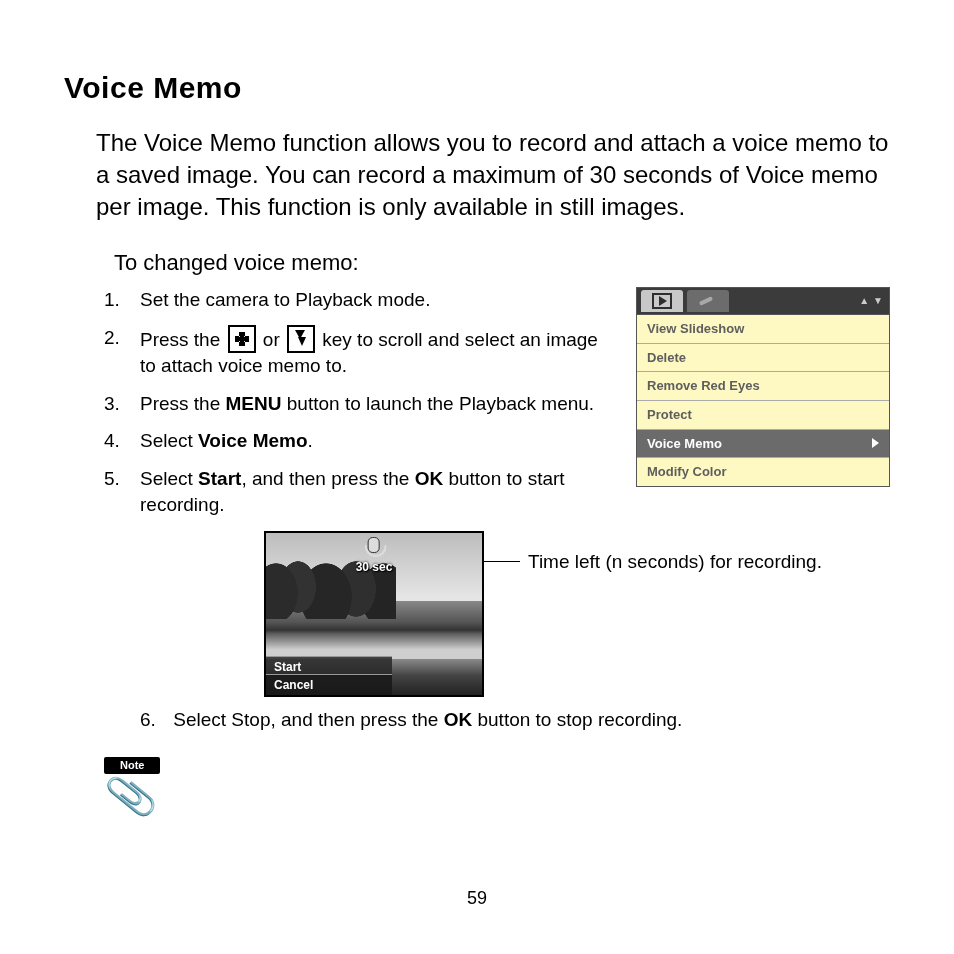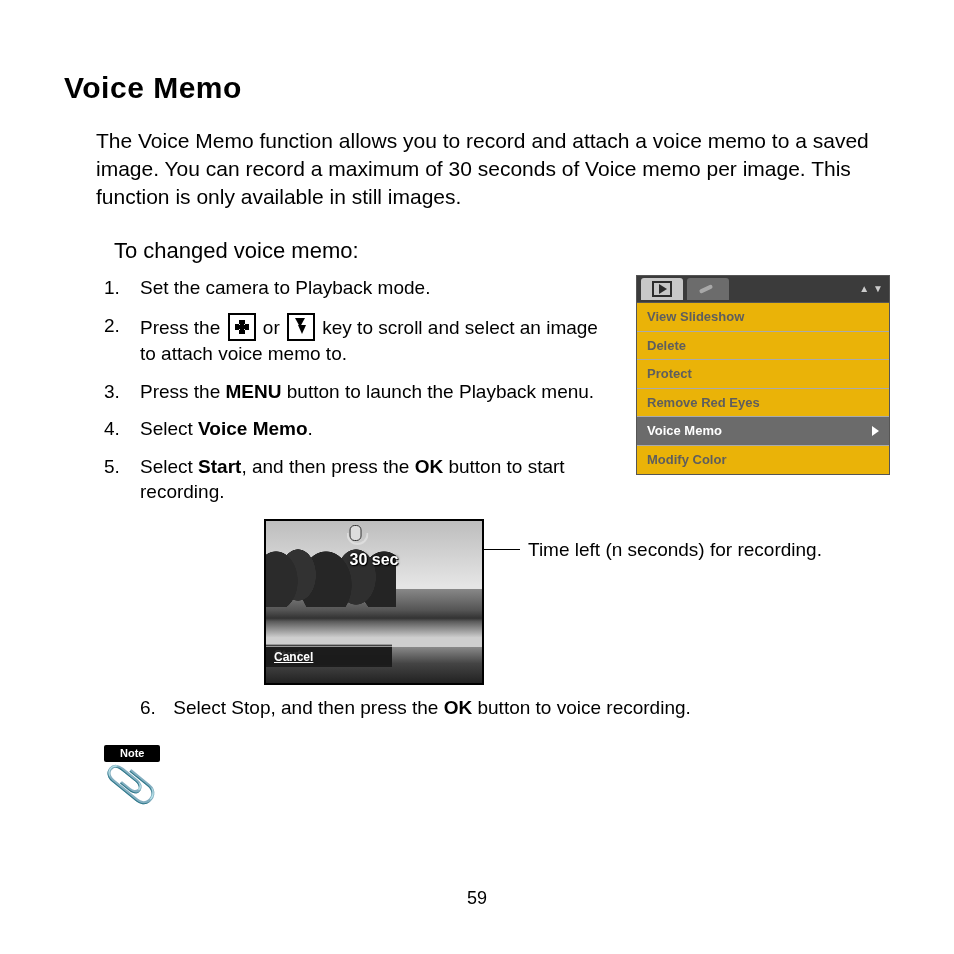--- a/index.html
+++ b/index.html
@@ -21,21 +21,21 @@
     padding: 68px 64px 0 64px;
   }
   h1.title {
     font-size: 30px;
     font-weight: 700;
     margin: 0 0 18px 0;
     letter-spacing: 0.5px;
   }
   .intro {
     margin: 13px 0 24px 32px;
-    font-size: 21px;
+    font-size: 24px;
   }
   .subheading {
     margin: 0 0 4px 50px;
     font-size: 22px;
     font-weight: 400;
   }
   .two-col {
     display: flex;
     align-items: flex-start;
     margin-left: 40px;
@@ -146,21 +146,21 @@
     content: ""; position: absolute; left: 0; top: 5px; width: 14px; height: 4px;
     background: #a8a8a8; transform: rotate(-25deg); border-radius: 2px;
   }
   .scroll-ind {
     position: absolute; right: 6px; top: 6px; color: #ccc; font-size: 10px;
     display: flex; gap: 4px;
   }
   .cam-menu .row {
     padding: 5px 10px;
     border-top: 1px solid #aaa;
-    background: #eab308;
+    background: #fef9c3;
     display: flex; align-items: center; justify-content: space-between;
   }
   .cam-menu .row.first { border-top: none; }
   .cam-menu .row.sel {
     background: #6b6b6b;
     color: #fff;
   }
   .row .tri {
     width: 0; height: 0;
     border-left: 7px solid #fff;
@@ -189,39 +189,40 @@
     background:
       radial-gradient(ellipse 22px 30px at 20px 46px, #2b2b2b 98%, transparent 100%),
       radial-gradient(ellipse 18px 26px at 42px 40px, #323232 98%, transparent 100%),
       radial-gradient(ellipse 26px 34px at 70px 50px, #262626 98%, transparent 100%),
       radial-gradient(ellipse 20px 28px at 100px 42px, #2f2f2f 98%, transparent 100%),
       radial-gradient(ellipse 24px 32px at 128px 48px, #242424 98%, transparent 100%);
   }
   .mic-label {
     position: absolute; top: 4px; left: 50%; transform: translateX(-50%);
     color: #fff;
-    font-size: 16px; font-weight: 700;
+    font-size: 12px; font-weight: 700;
+    text-align: center;
     text-shadow: 0 0 3px #000, 1px 1px 1px #000;
   }
   .mic {
     display: inline-block; width: 10px; height: 14px; border-radius: 5px;
     background: #ddd; border: 1px solid #333; position: relative; margin-bottom: 2px;
   }
   .mic::after {
     content: ""; position: absolute; left: -4px; top: 7px; width: 18px; height: 10px;
     border: 2px solid #ddd; border-top: none; border-radius: 0 0 12px 12px;
   }
   .preview .opt {
     position: absolute; left: 0; bottom: 18px; width: 110px;
     background: rgba(40,40,40,0.85);
     color: #fff; font-size: 12px; font-weight: 700;
     padding: 2px 8px;
     border-top: 1px solid #999;
   }
-  .preview .opt.cancel { bottom: 16px; background: rgba(25,25,25,0.9); text-decoration: underline; }
+  .preview .opt.cancel { bottom: 0; background: rgba(25,25,25,0.9); }
   .leader {
     border-top: 1.5px solid #000;
     width: 36px; height: 0;
     margin: 30px 8px 0 0;
     flex: 0 0 auto;
   }
   .callout-text { margin-top: 18px; }
 
   .step6 {
     margin: 8px 0 24px 76px;
@@ -309,24 +310,24 @@
               <span>▼</span>
             </div>
         </div>
         <div class="row first">
             <span>View Slideshow</span>
           </div>
         <div class="row">
             <span>Delete</span>
           </div>
         <div class="row">
+            <span>Remove Red Eyes</span>
+          </div>
+        <div class="row">
             <span>Protect</span>
-          </div>
-        <div class="row">
-            <span>Remove Red Eyes</span>
           </div>
         <div class="row sel">
             <span>Voice Memo</span>
             <span class="tri"></span>
           </div>
         <div class="row">
             <span>Modify Color</span>
           </div>
       </div>
     </div>
@@ -341,21 +342,21 @@
       </div>
       <div class="opt">Start</div>
       <div class="opt cancel">Cancel</div>
     </div>
     <div class="leader"></div>
     <div class="callout-text">Time left (n seconds) for recording.</div>
   </div>
 
   <div class="step6">
     <span class="num">6.</span>
-    <span>Select Stop, and then press the </span><span class="strong">OK</span><span> button to voice recording.</span>
+    <span>Select Stop, and then press the </span><span class="strong">OK</span><span> button to stop recording.</span>
   </div>
 
   <div class="note-row">
     <div class="note-badge">
       <div class="note-label">Note</div>
       <span class="clip">📎</span>
     </div>
   </div>
 
   <div class="page-num">59</div>

